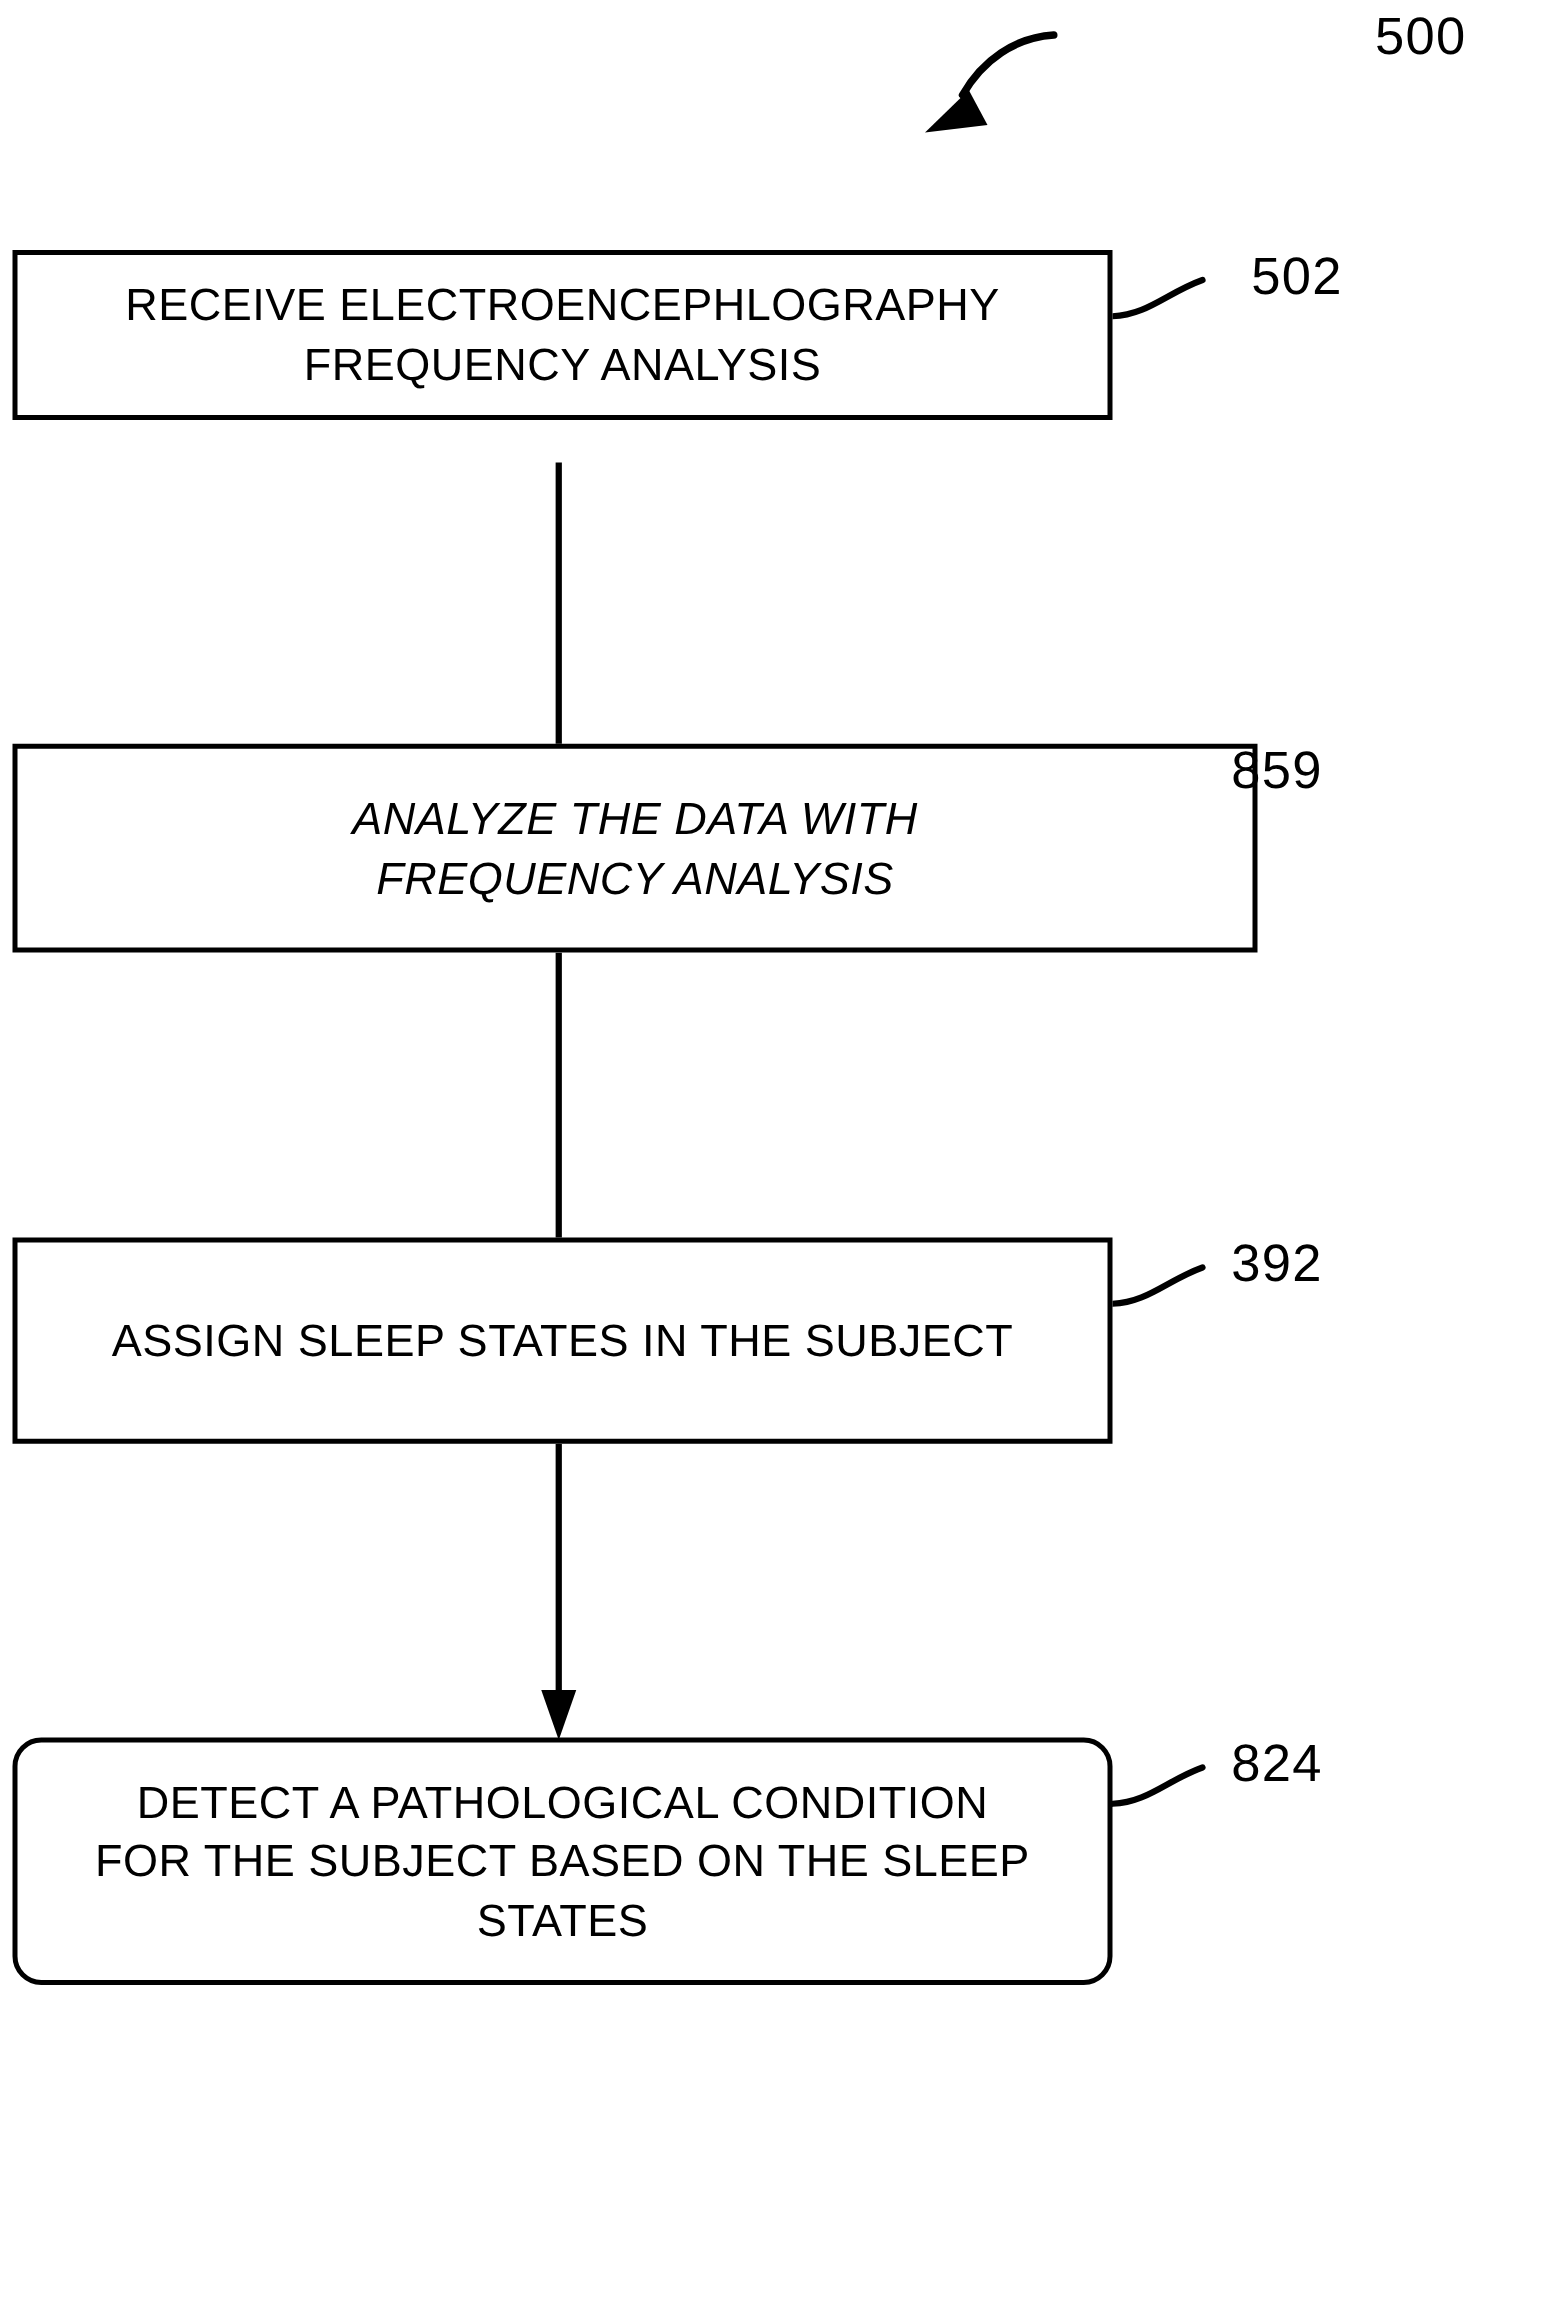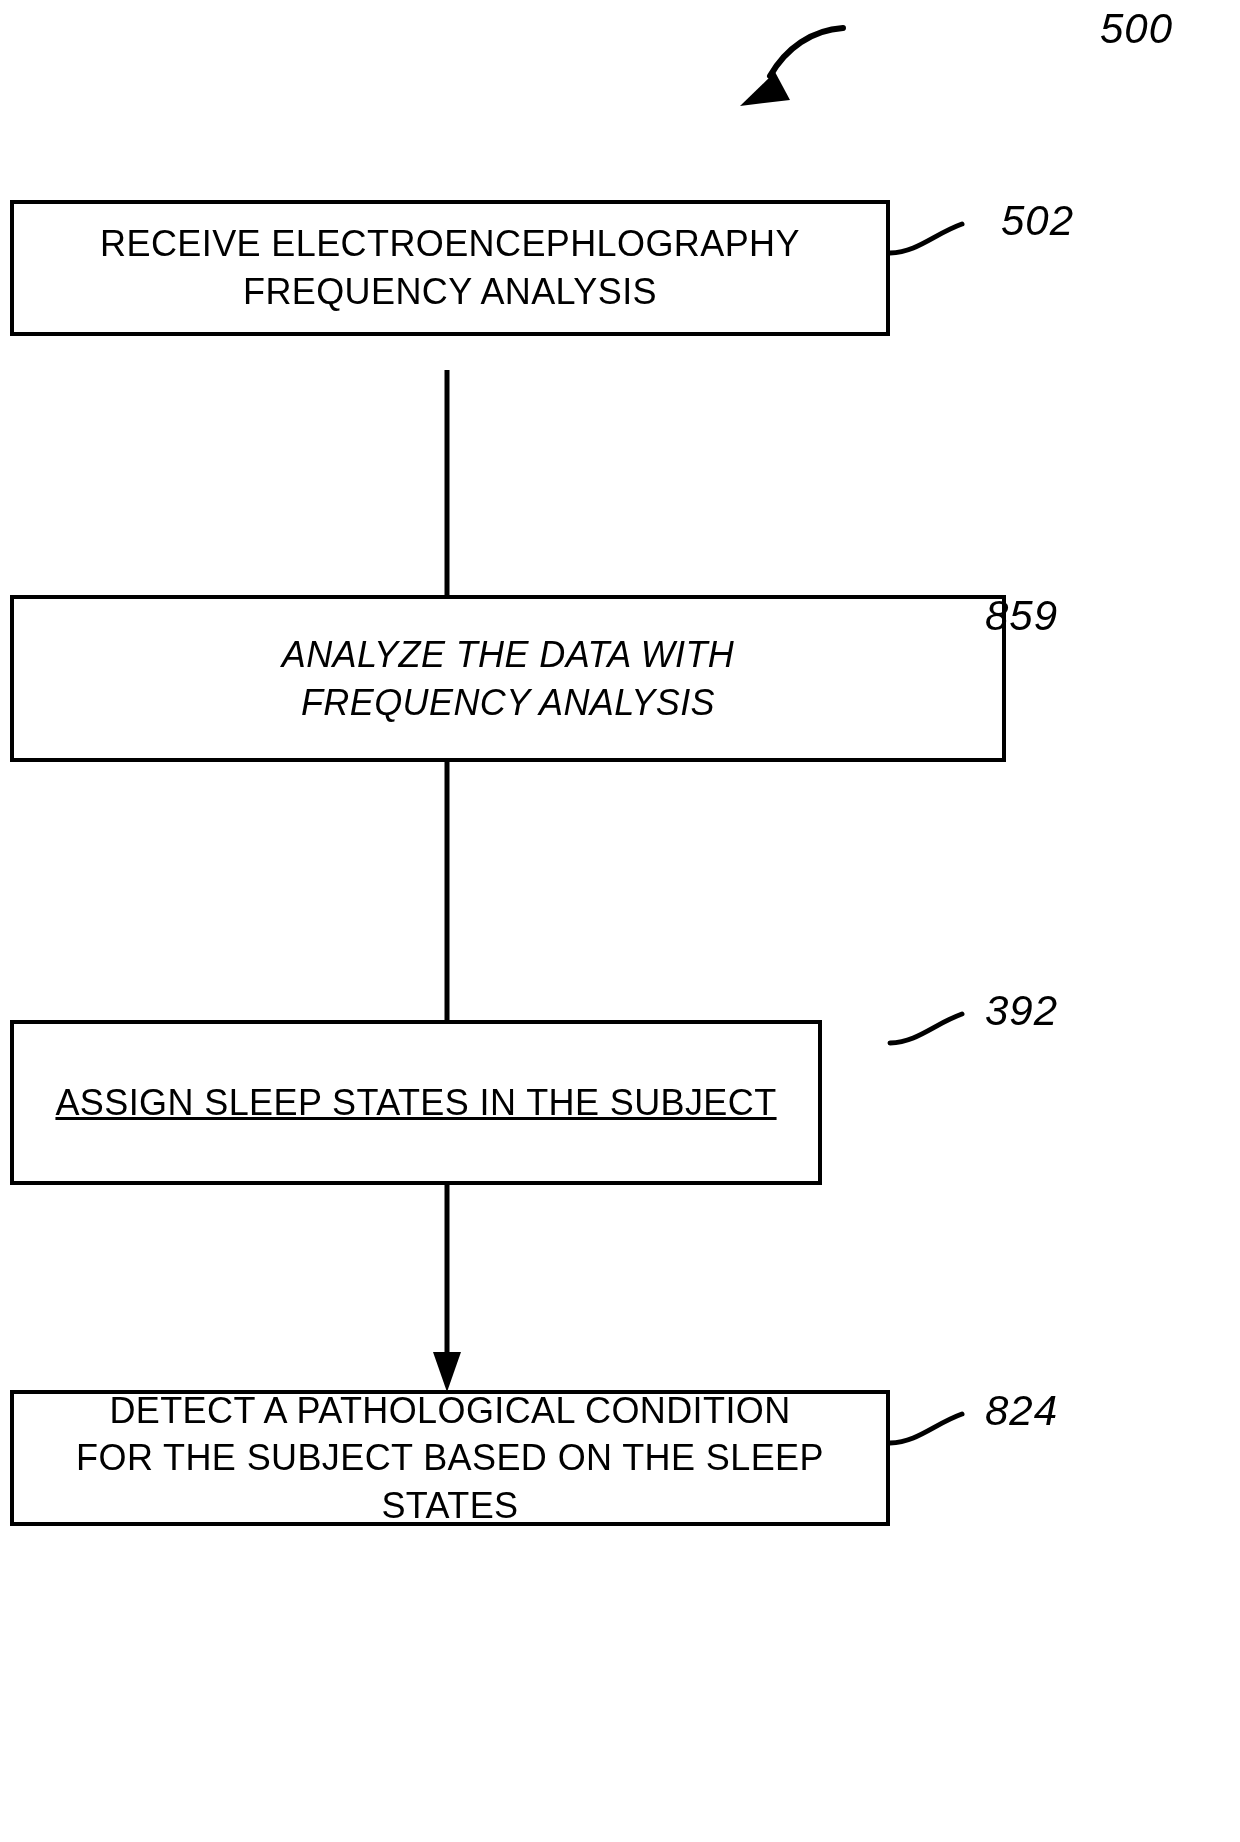--- a/index.html
+++ b/index.html
@@ -39,21 +39,20 @@
     padding: 0 14px;
   }
   
   .ref-num {
     position: absolute;
     font-size: 42px;
     line-height: 1;
     color: #000000;
     letter-spacing: 1px;
     white-space: nowrap;
-    font-style: italic;
   }
   
   #vector-layer {
     position: absolute;
     left: 0;
     top: 0;
     width: 1240px;
     height: 1842px;
     pointer-events: none;
   }
@@ -101,24 +100,24 @@
 FREQUENCY ANALYSIS</div>
   </div>
   <div class="ref-num" style="left:985px; top:200px;margin-left:16px;">502</div>
 
   <div class="flow-box" style="left:10px; top:595px; width:996px; height:167px;font-style:italic;">
     <div class="flow-box-text">ANALYZE THE DATA WITH
 FREQUENCY ANALYSIS</div>
   </div>
   <div class="ref-num" style="left:985px; top:595px;">859</div>
 
-  <div class="flow-box" style="left:10px; top:1020px; width:812px; height:165px;text-decoration:underline;">
+  <div class="flow-box" style="left:10px; top:990px; width:880px; height:165px;">
     <div class="flow-box-text">ASSIGN SLEEP STATES IN THE SUBJECT</div>
   </div>
   <div class="ref-num" style="left:985px; top:990px;">392</div>
 
-  <div class="flow-box" style="left:10px; top:1390px; width:880px; height:136px;">
+  <div class="flow-box" style="left:10px; top:1390px; width:880px; height:198px;border-radius:23px;">
     <div class="flow-box-text">DETECT A PATHOLOGICAL CONDITION
 FOR  THE SUBJECT BASED ON THE SLEEP STATES</div>
   </div>
   <div class="ref-num" style="left:985px; top:1390px;">824</div>
 
 </div>
 
 </body></html>

